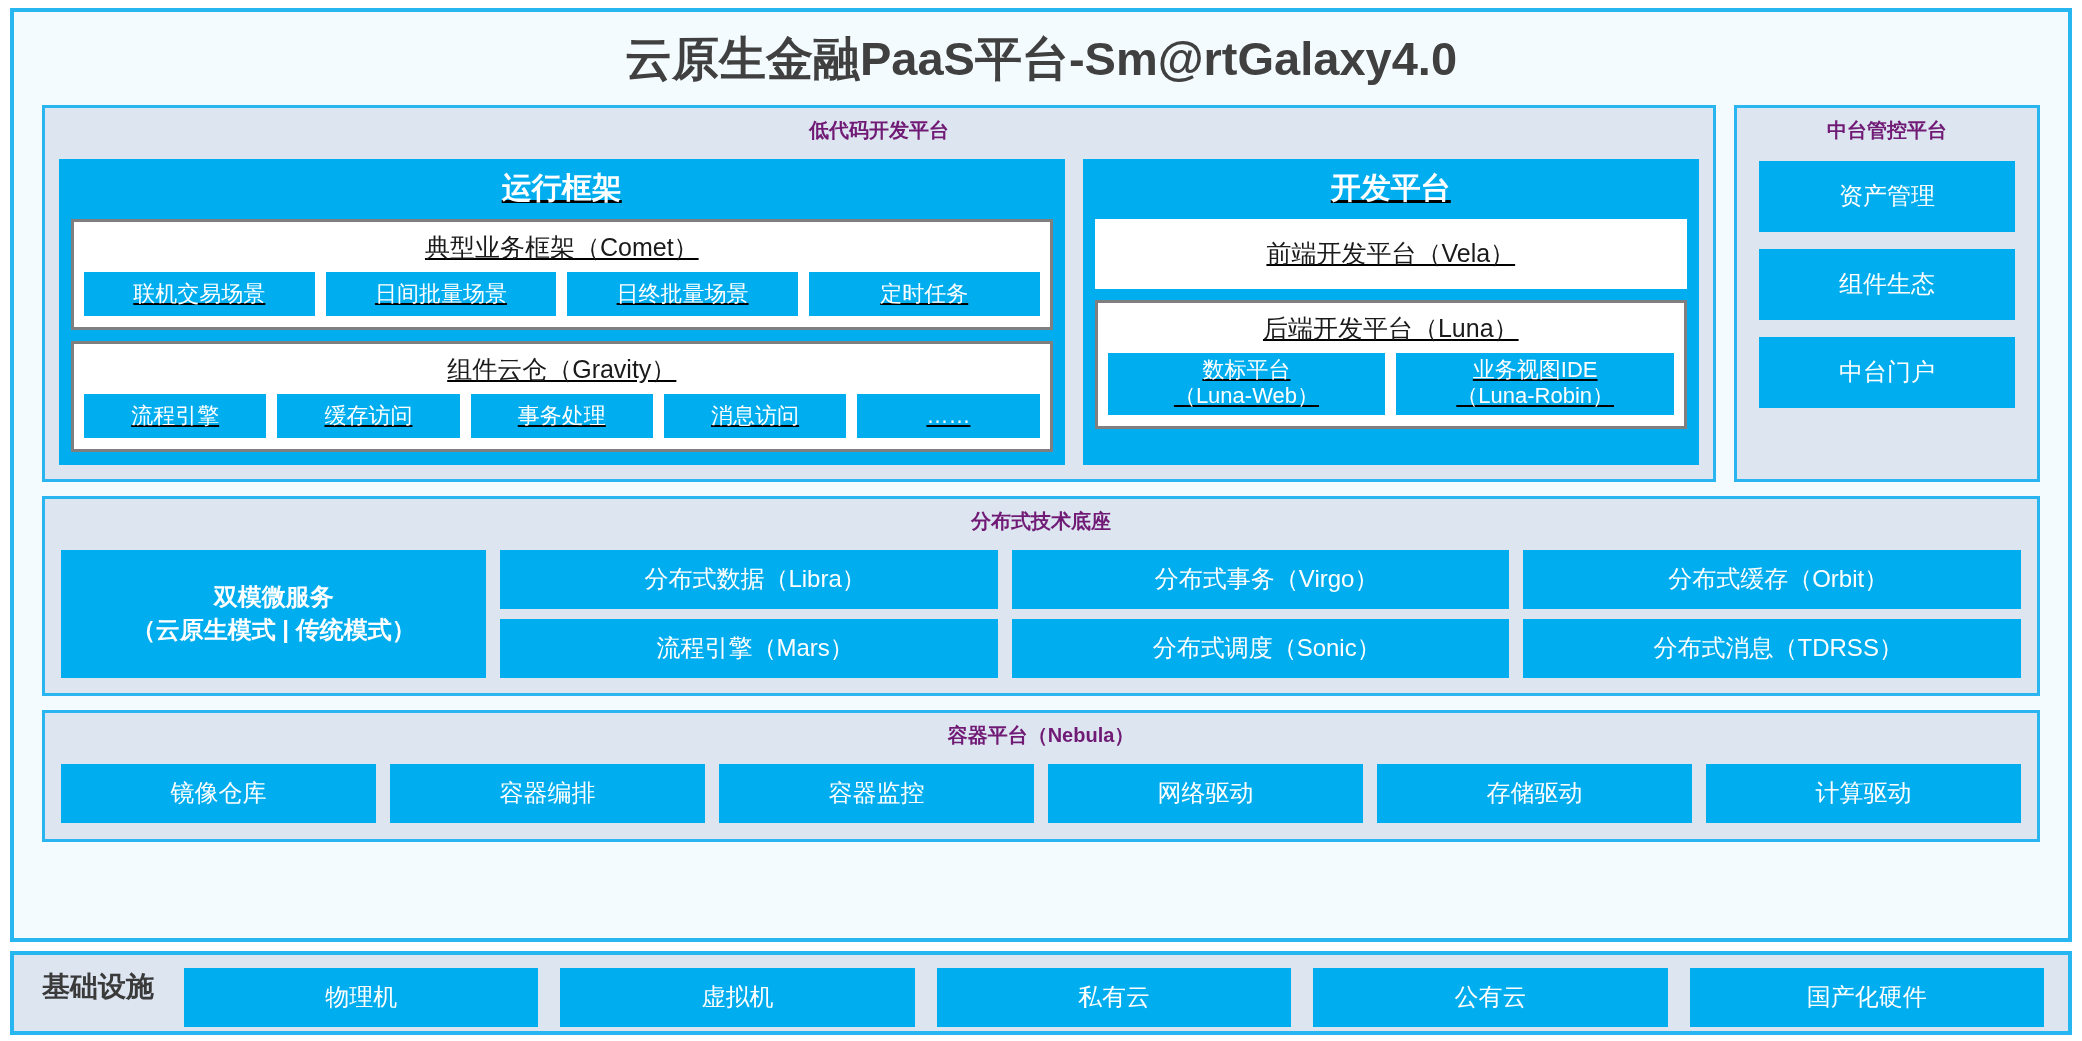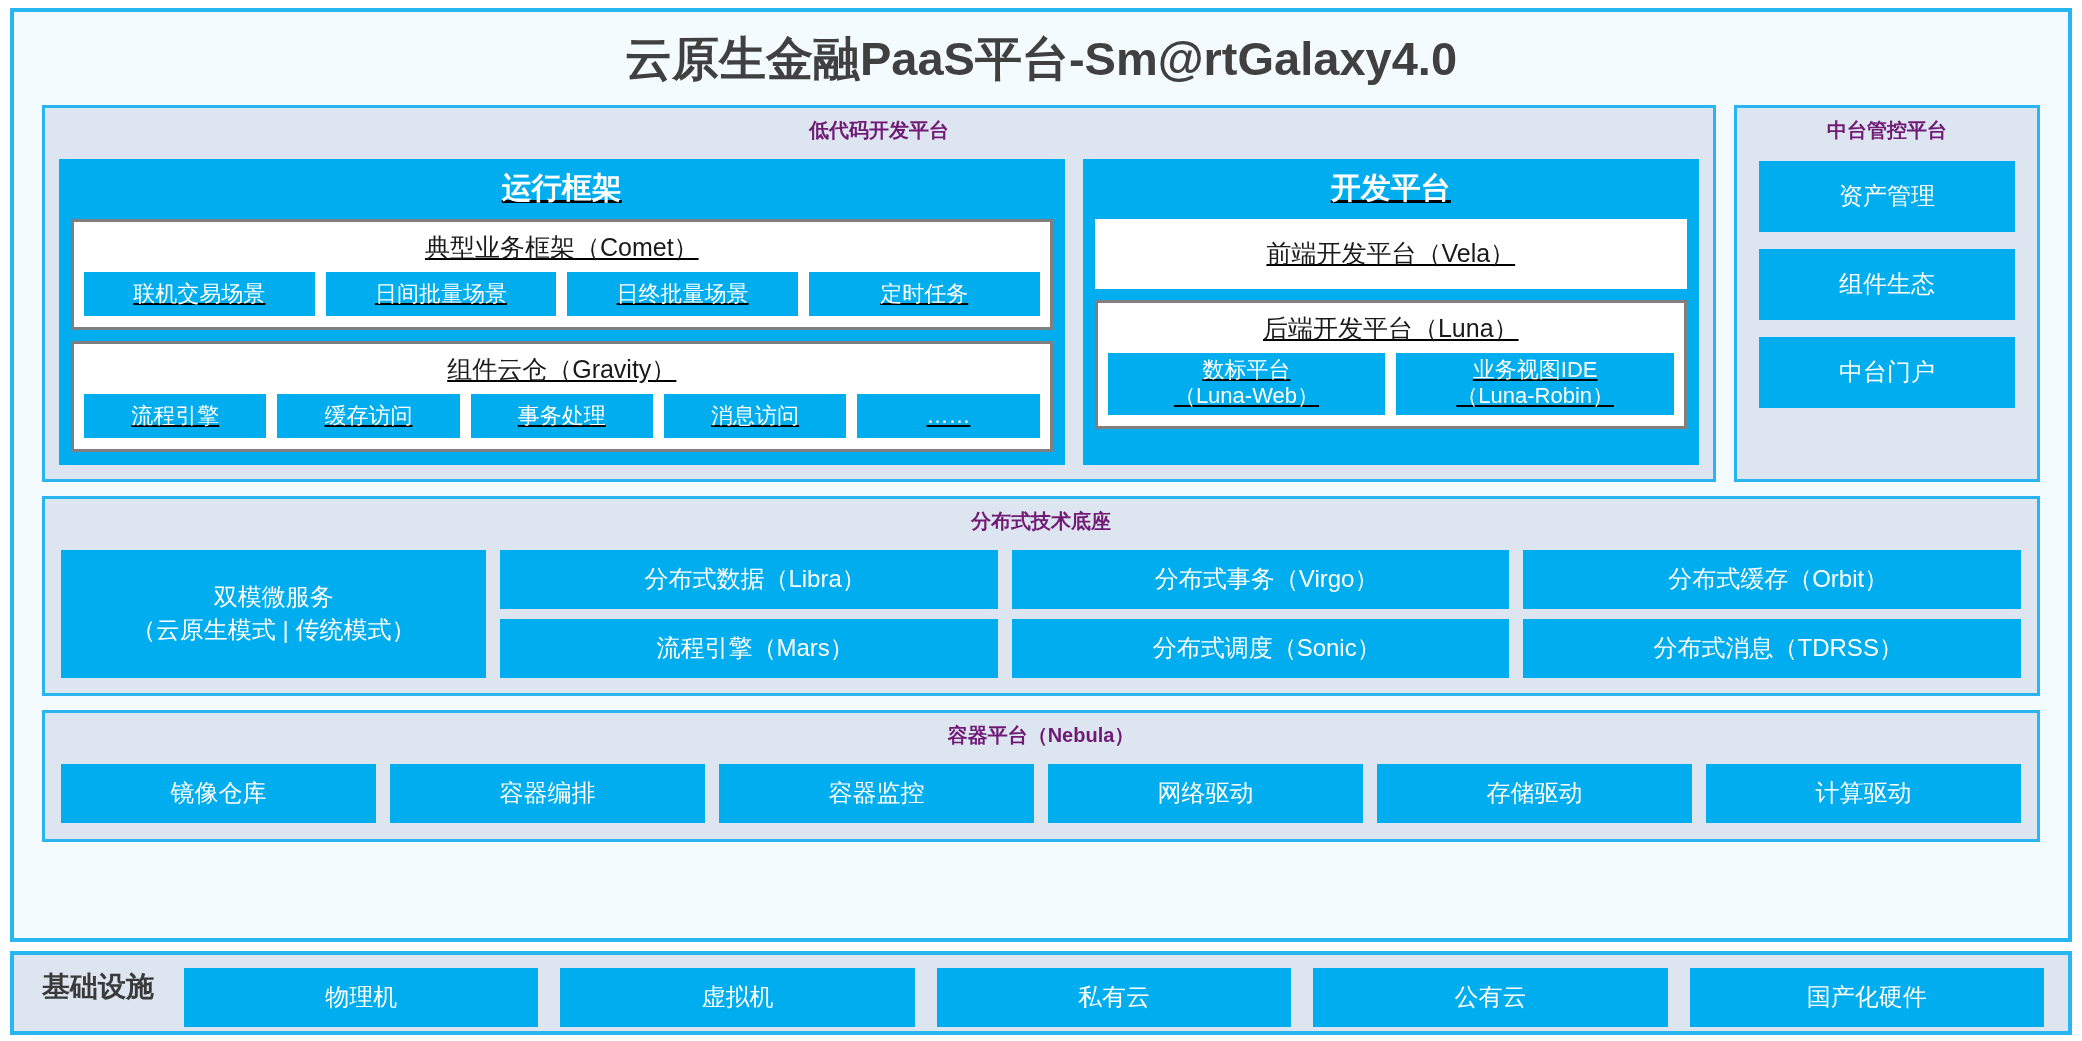--- a/index.html
+++ b/index.html
@@ -187,20 +187,21 @@
   .dist-panel { margin-bottom: 14px; }
   .dist-body {
     display: flex;
     gap: 14px;
     padding: 0 16px 15px 16px;
     align-items: stretch;
   }
   .dist-col-wide {
     flex: 0 0 21.7%;
     display: flex;
+    font-weight: bold;
   }
   .dist-col {
     flex: 1 1 0;
     min-width: 0;
     display: flex;
     flex-direction: column;
     gap: 10px;
   }
   .dist-chip {
     box-sizing: border-box;

